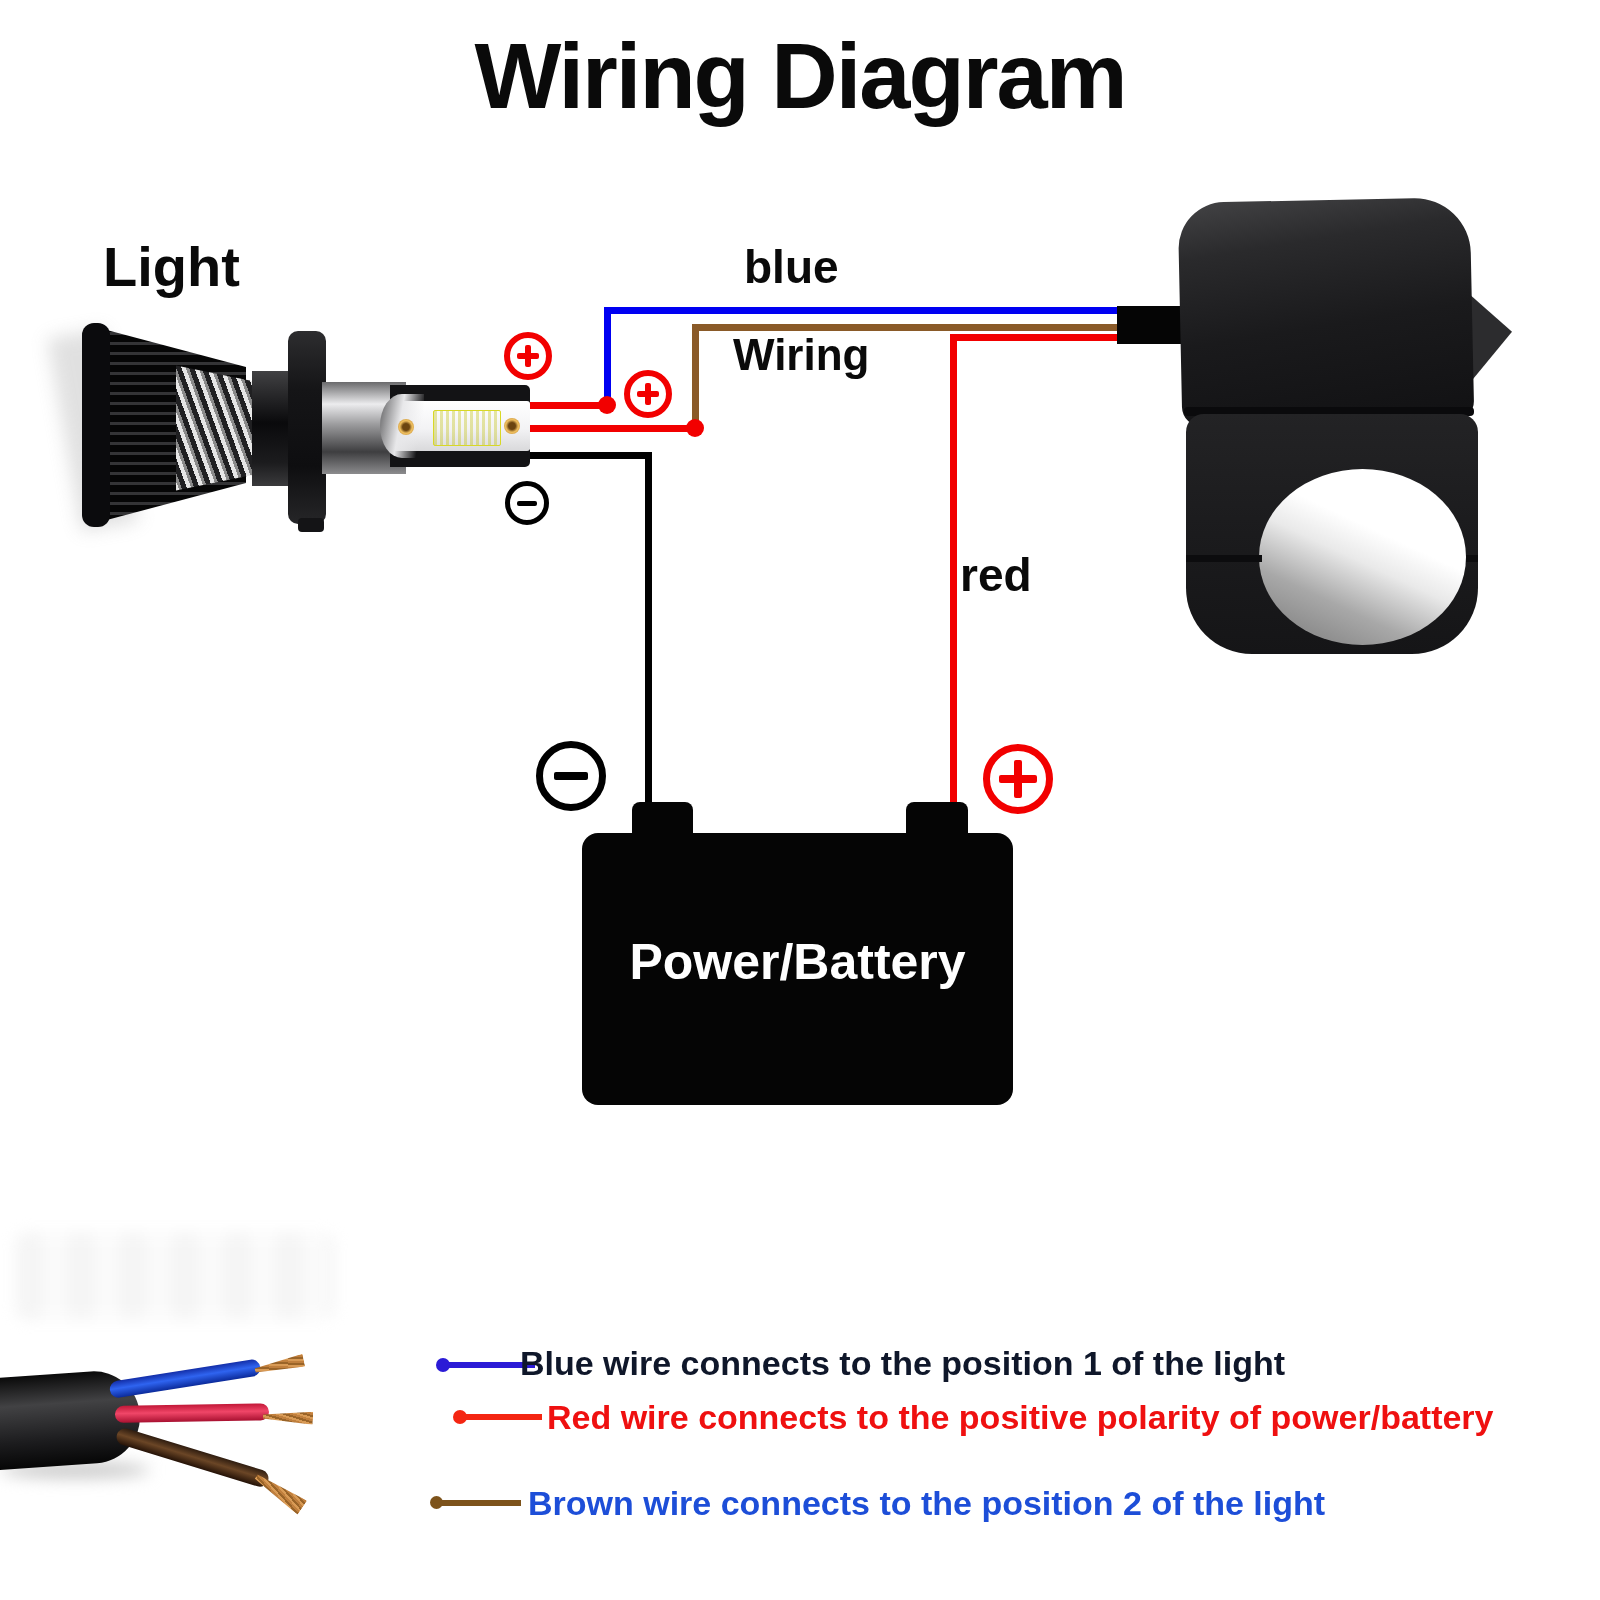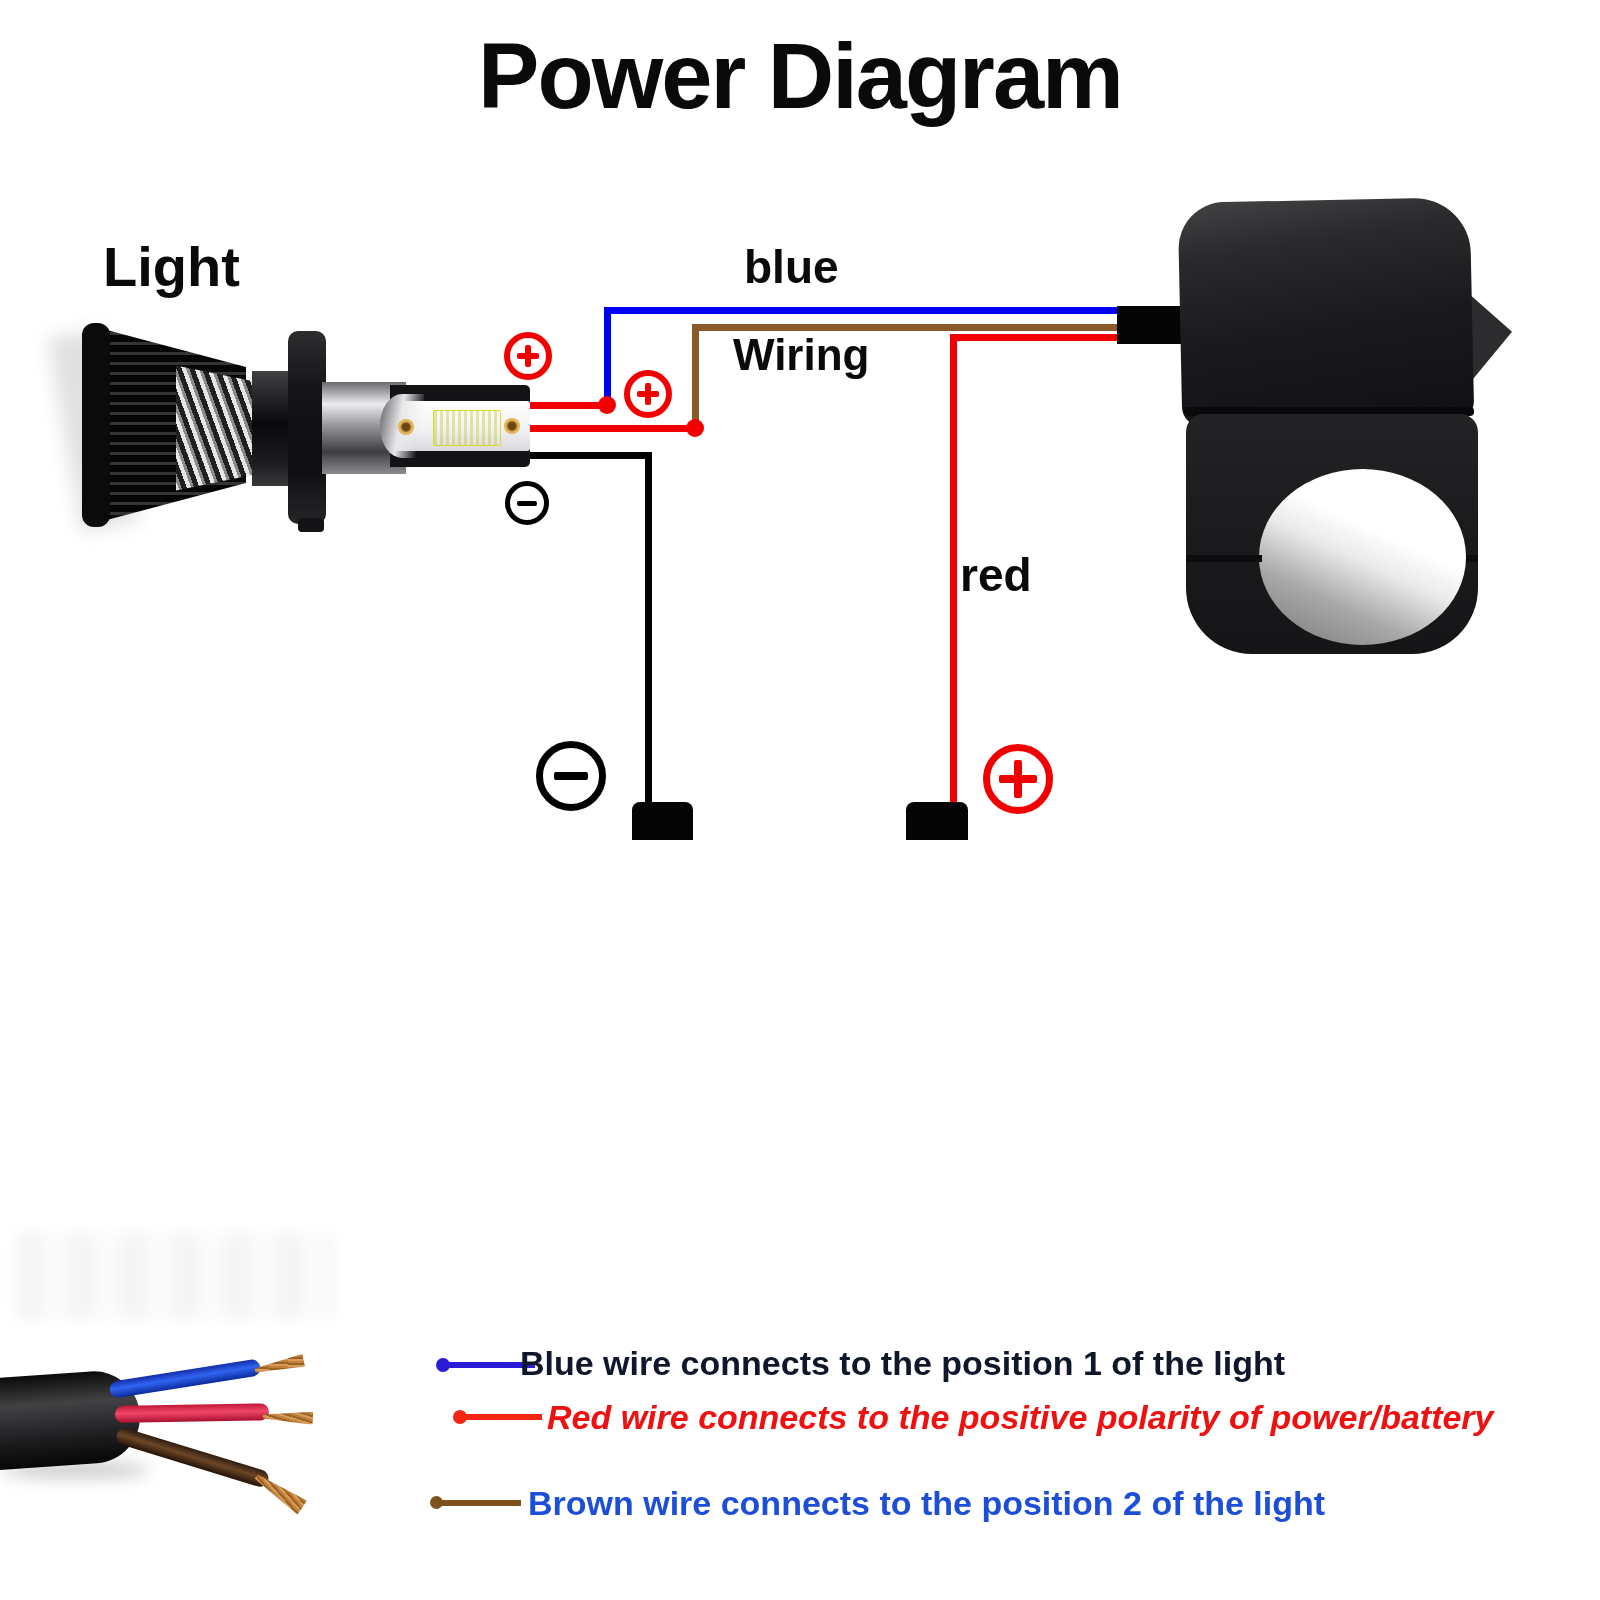--- a/index.html
+++ b/index.html
@@ -118,31 +118,31 @@
 
   
   .leg-dot{position:absolute;border-radius:50%;}
   .leg-line{position:absolute;height:6px;}
   .leg-text{position:absolute;font-weight:bold;font-size:34px;white-space:nowrap;}
   #leg1-dot{left:436px;top:1358px;width:14px;height:14px;background:#2b1bd6;}
   #leg1-line{left:443px;top:1362px;width:92px;background:#2b1bd6;}
   #leg1-text{left:520px;top:1344px;color:#0f172a;}
   #leg2-dot{left:453px;top:1410px;width:14px;height:14px;background:#f42612;}
   #leg2-line{left:460px;top:1414px;width:82px;background:#f42612;}
-  #leg2-text{left:547px;top:1398px;color:#ef1010;font-style:italic;}
+  #leg2-text{left:547px;top:1398px;color:#ef1010;}
   #leg3-dot{left:430px;top:1496px;width:13px;height:13px;background:#7d531b;}
   #leg3-line{left:437px;top:1500px;width:84px;background:#7d531b;}
   #leg3-text{left:528px;top:1484px;color:#1d4ed8;}
 </style>
 </head>
 <body>
 
 <div id="page">
 
-  <div class="txt" id="title">Power Diagram</div>
+  <div class="txt" id="title">Wiring Diagram</div>
   <div class="txt" id="lbl-light">Light</div>
   <div class="txt" id="lbl-blue">blue</div>
   <div class="txt" id="lbl-brown">Wiring</div>
   <div class="txt" id="lbl-red">red</div>
 
   <div class="wire w-blue" style="left:604px;top:307px;width:7px;height:101px;"></div>
   <div class="wire w-blue" style="left:604px;top:307px;width:516px;height:7px;"></div>
   <div class="wire w-brown" style="left:692px;top:324px;width:7px;height:107px;"></div>
   <div class="wire w-brown" style="left:692px;top:324px;width:428px;height:7px;"></div>
   <div class="wire w-red" style="left:525px;top:402px;width:86px;height:7px;"></div>
@@ -168,20 +168,23 @@
   <div class="sym sym-minus-lg" style="left:536px;top:741px;">
       <span class="hbar"></span>
     </div>
   <div class="sym sym-plus-lg" style="left:983px;top:744px;">
       <span class="hbar"></span>
       <span class="vbar"></span>
     </div>
 
   <div class="abs batt-term" id="batt-term-neg"></div>
   <div class="abs batt-term" id="batt-term-pos"></div>
+  <div class="abs" id="batt-body">
+    <span id="batt-label">Power/Battery</span>
+  </div>
 
   <div class="abs" id="sw-connector"></div>
   <div class="abs" id="switch">
     <div class="abs" id="sw-toggle"></div>
     <div class="abs" id="sw-body-top"></div>
     <div class="abs" id="sw-groove"></div>
     <div class="abs" id="sw-body-bottom"></div>
     <div class="abs" id="sw-hole"></div>
     <div class="abs" id="sw-seam-l"></div>
     <div class="abs" id="sw-seam-r"></div>

